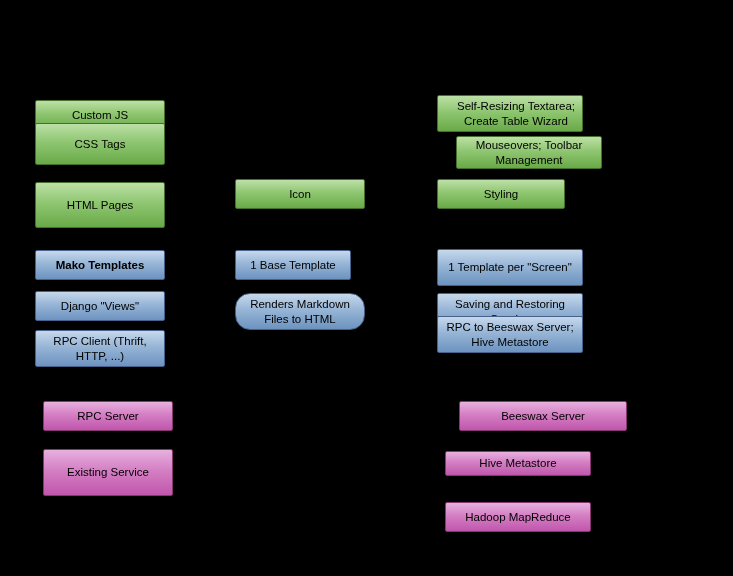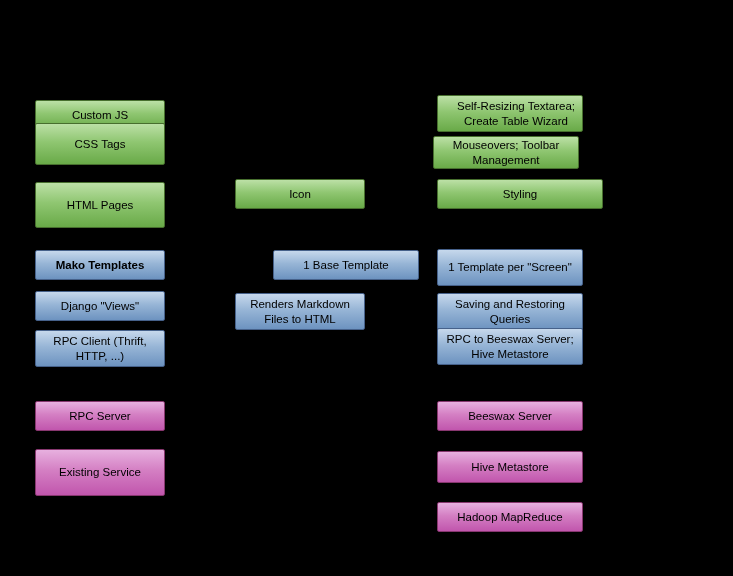--- a/index.html
+++ b/index.html
@@ -33,43 +33,44 @@
     background: linear-gradient(180deg, #bce0a6 0%, #8fc671 45%, #69aa48 100%);
     border-color: #476f2e;
   }
   .blue {
     background: linear-gradient(180deg, #c6d8ec 0%, #97b5d6 45%, #6d93c0 100%);
     border-color: #46618a;
   }
   .magenta {
     background: linear-gradient(180deg, #e7b0df 0%, #d47fc3 45%, #c156ad 100%);
     border-color: #87376f;
+    margin-left: 8px;
   }
 </style>
 </head>
 <body>
 
 <div class="stage">
 
   <div class="box green" style="left:35px;  top:100px; width:130px; height:30px;">Custom JS</div>
   <div class="box green" style="left:35px;  top:123px; width:130px; height:42px;">CSS Tags</div>
   <div class="box green" style="left:35px;  top:182px; width:130px; height:46px;">HTML Pages</div>
   <div class="box blue" style="left:35px;  top:250px; width:130px; height:30px;font-weight:bold;">Mako Templates</div>
   <div class="box blue" style="left:35px;  top:291px; width:130px; height:30px;">Django "Views"</div>
   <div class="box blue" style="left:35px;  top:330px; width:130px; height:37px;">RPC Client (Thrift, HTTP, ...)</div>
   <div class="box magenta" style="left:35px;  top:401px; width:130px; height:30px;">RPC Server</div>
   <div class="box magenta" style="left:35px;  top:449px; width:130px; height:47px;">Existing Service</div>
 
   <div class="box green" style="left:235px; top:179px; width:130px; height:30px;">Icon</div>
-  <div class="box blue" style="left:235px; top:250px; width:146px; height:30px;margin-left:38px;">1 Base Template</div>
-  <div class="box blue" style="left:235px; top:293px; width:130px; height:37px;">Renders Markdown Files to HTML</div>
+  <div class="box blue" style="left:235px; top:250px; width:116px; height:30px;">1 Base Template</div>
+  <div class="box blue" style="left:235px; top:293px; width:130px; height:37px;border-radius:15px;">Renders Markdown Files to HTML</div>
 
   <div class="box green" style="left:437px; top:95px;  width:146px; height:37px;padding-left:17px;">Self-Resizing Textarea; Create Table Wizard</div>
-  <div class="box green" style="left:433px; top:136px; width:146px; height:33px;">Mouseovers; Toolbar Management</div>
-  <div class="box green" style="left:437px; top:179px; width:166px; height:30px;text-align:center;">Styling</div>
+  <div class="box green" style="left:456px; top:136px; width:146px; height:33px;">Mouseovers; Toolbar Management</div>
+  <div class="box green" style="left:437px; top:179px; width:128px; height:30px;text-align:center;">Styling</div>
   <div class="box blue" style="left:437px; top:249px; width:146px; height:37px;">1 Template per "Screen"</div>
   <div class="box blue" style="left:437px; top:293px; width:146px; height:37px;">Saving and Restoring Queries</div>
-  <div class="box blue" style="left:437px; top:328px; width:146px; height:37px;">RPC to Beeswax Server; Hive Metastore</div>
-  <div class="box magenta" style="left:437px; top:401px; width:146px; height:30px;">Beeswax Server</div>
-  <div class="box magenta" style="left:437px; top:451px; width:146px; height:32px;">Hive Metastore</div>
+  <div class="box blue" style="left:437px; top:316px; width:146px; height:37px;">RPC to Beeswax Server; Hive Metastore</div>
+  <div class="box magenta" style="left:451px; top:401px; width:168px; height:30px;">Beeswax Server</div>
+  <div class="box magenta" style="left:437px; top:451px; width:146px; height:25px;">Hive Metastore</div>
   <div class="box magenta" style="left:437px; top:502px; width:146px; height:30px;">Hadoop MapReduce</div>
 
 </div>
 
 </body></html>

